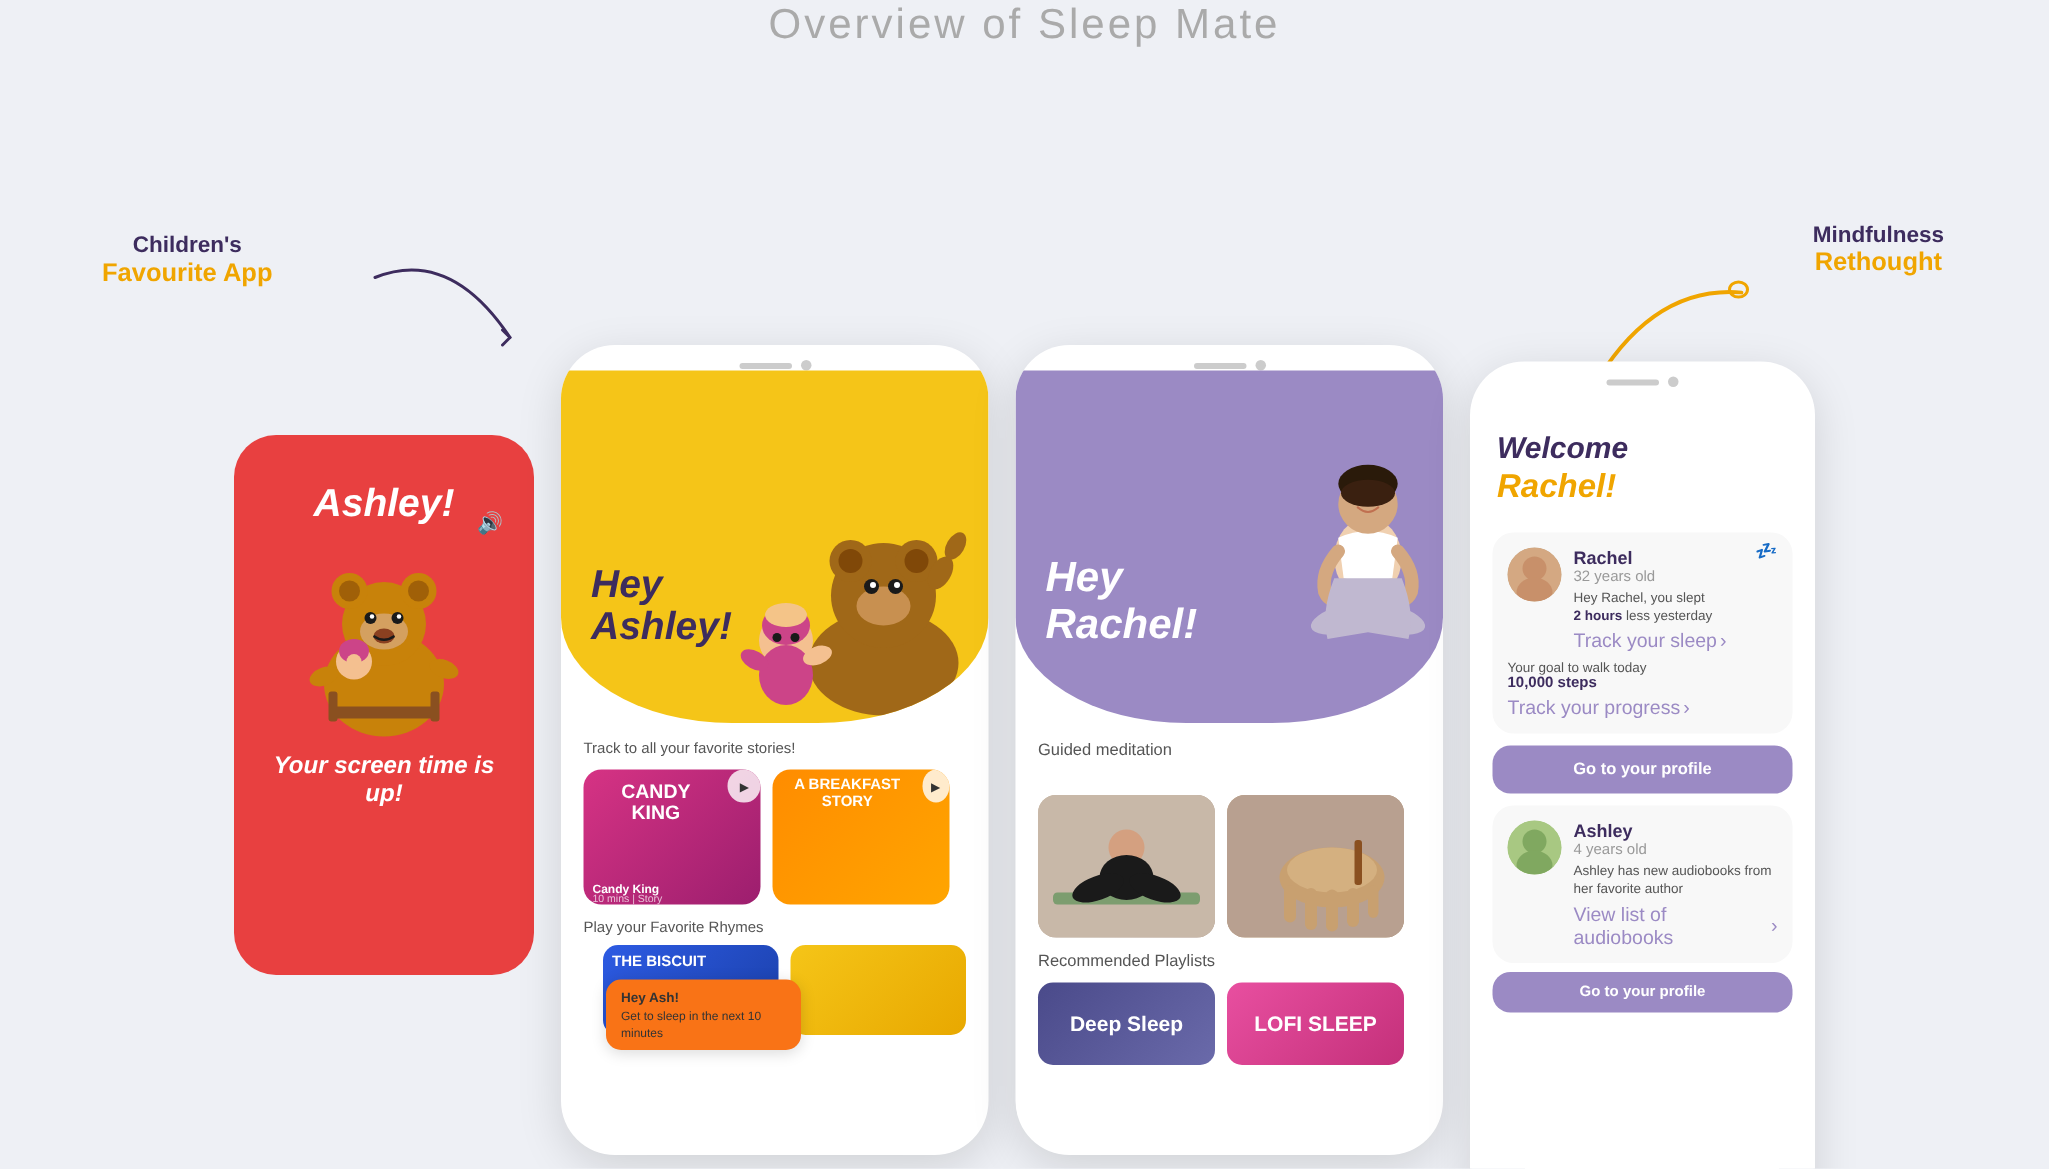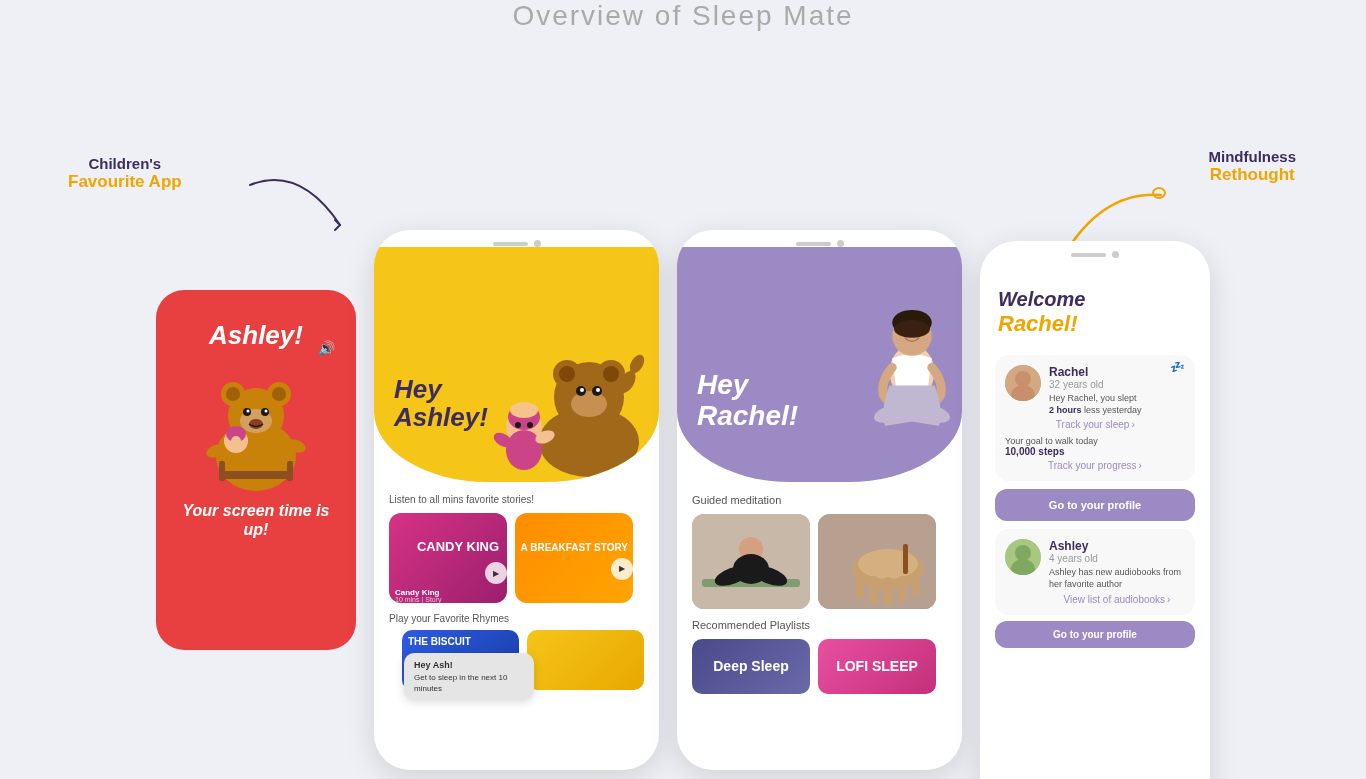--- a/index.html
+++ b/index.html
@@ -134,23 +134,22 @@
       gap: 8px;
       margin-bottom: 10px;
     }
     .story-card {
       width: 118px;
       height: 90px;
       border-radius: 12px;
       overflow: hidden;
       position: relative;
       display: flex;
-      align-items: flex-end;
+      align-items: flex-start;
       justify-content: center;
-      flex-direction: column;
     }
     .story-card-candy {
       background: linear-gradient(135deg, #d63384, #9c1e6e);
     }
     .story-card-breakfast {
       background: linear-gradient(135deg, #ff8c00, #ffa500);
     }
     .story-card-label {
       position: absolute;
       bottom: 6px;
@@ -174,21 +173,21 @@
       display: flex;
       align-items: center;
       justify-content: center;
       font-size: 8px;
       color: #333;
     }
     .notification-popup {
       position: absolute;
       bottom: 70px;
       left: 30px;
-      background: #e5e5e5;
+      background: #f97316;
       border-radius: 10px;
       padding: 6px 10px;
       box-shadow: 0 2px 10px rgba(0,0,0,0.15);
       font-size: 8px;
       color: #333;
       width: 130px;
       line-height: 1.4;
       z-index: 20;
     }
     .notif-title {
@@ -256,21 +255,21 @@
       color: white;
       line-height: 1.1;
       font-style: italic;
     }
     .phone3-body {
       padding: 12px 15px;
     }
     .phone3-section-title {
       font-size: 11px;
       color: #555;
-      margin-bottom: 8px;
+      margin-bottom: 24px;
       font-weight: 500;
     }
     .meditation-cards {
       display: flex;
       gap: 8px;
       margin-bottom: 10px;
     }
     .meditation-card {
       width: 118px;
       height: 95px;
@@ -371,27 +370,26 @@
       font-size: 9px;
       color: #555;
       margin-top: 3px;
       line-height: 1.3;
     }
     .profile-info .highlight {
       font-weight: 700;
       color: #3d2c5e;
     }
     .track-link {
-      font-size: 10px;
+      font-size: 13px;
       color: #9b8ac4;
       display: flex;
       align-items: center;
       gap: 2px;
       margin-top: 3px;
-      justify-content: center;
     }
     .zzz-icon {
       color: #9b8ac4;
       font-size: 12px;
       margin-left: auto;
       margin-top: -5px;
     }
     .steps-row {
       margin-top: 6px;
       font-size: 9px;
@@ -630,21 +628,21 @@
         <path d="M 60 150 Q 65 155 70 150" fill="none" stroke="#c06040" stroke-width="1.5"></path>
 
         <ellipse cx="65" cy="168" rx="18" ry="20" fill="#cc4488"></ellipse>
 
         <ellipse cx="44" cy="158" rx="10" ry="6" fill="#cc4488" transform="rotate(30 44 158)"></ellipse>
         <ellipse cx="86" cy="155" rx="10" ry="6" fill="#f4c090" transform="rotate(-20 86 155)"></ellipse>
       </svg>
     </div>
 
     <div class="phone2-body">
-      <div class="phone2-section-title">Listen to all mins favorite stories!</div>
+      <div class="phone2-section-title">Track to all your favorite stories!</div>
       <div class="story-cards">
 
         <div class="story-card story-card-candy">
           <div class="candy-text">CANDY KING</div>
           <div class="play-btn">▶</div>
           <div class="story-card-label">Candy King</div>
           <div class="story-card-sub">10 mins | Story</div>
         </div>
 
         <div class="story-card story-card-breakfast">

